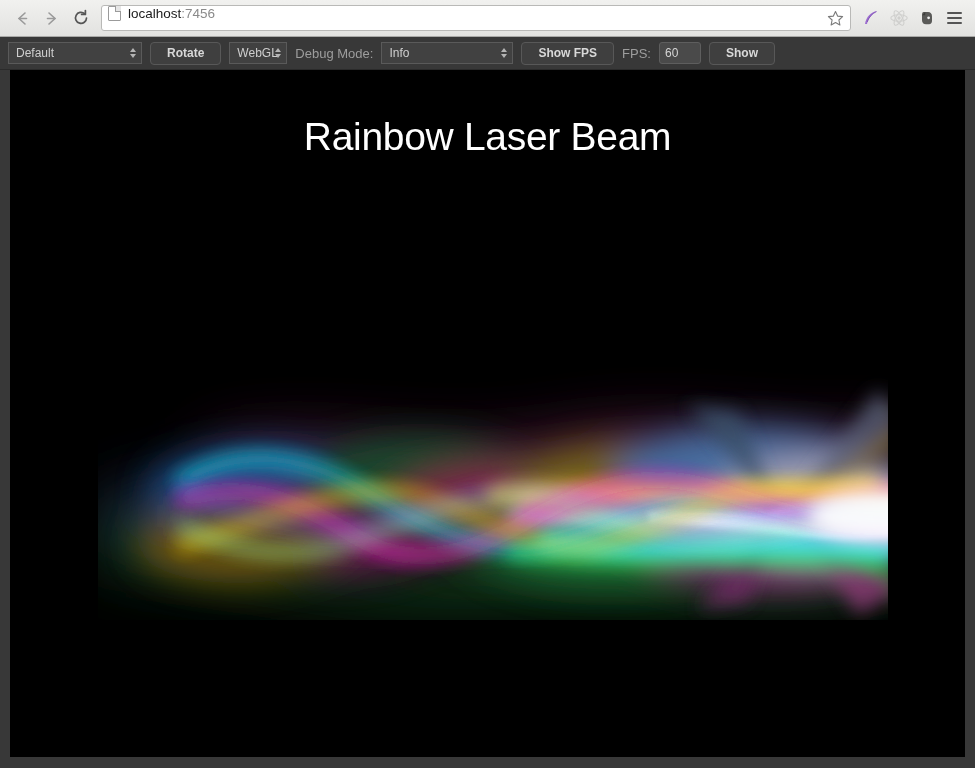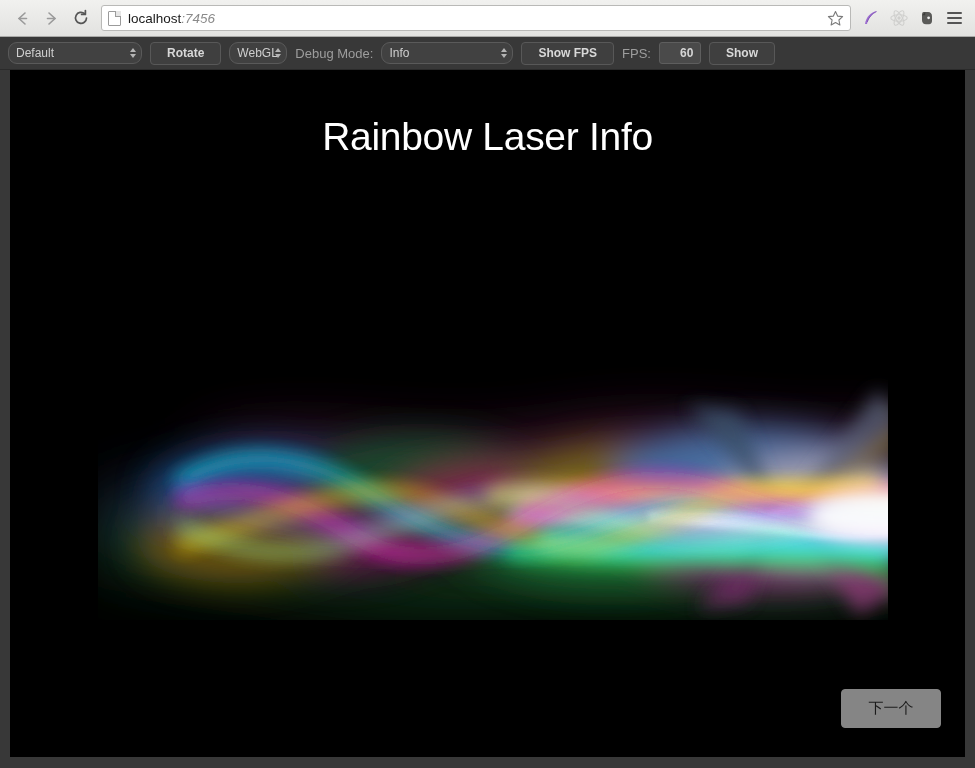--- a/index.html
+++ b/index.html
@@ -123,39 +123,39 @@
   }
   .navbtn.active { color: #555; }
   .navbtn svg { display: block; }
   .urlbar {
     flex: 1;
     height: 26px;
     margin: 0 6px 0 6px;
     background: #fff;
     border: 1px solid #b9b9b7;
     border-radius: 3px;
-    display: flex; align-items: center;
+    display: flex; 
     padding: 0 6px;
     position: relative;
   }
   .page-icon {
     width: 13px; height: 15px; flex: none;
     border: 1px solid #9b9b9b;
     border-radius: 1px;
     background: #fff;
     margin-right: 7px;
     position: relative;
   }
   .page-icon::after {
     content:""; position:absolute; right:-1px; top:-1px;
     width:5px; height:5px; background:#e6e6e6;
     border-left:1px solid #9b9b9b; border-bottom:1px solid #9b9b9b;
   }
   .url-host { font-size: 13.5px; color: #1a1a1a; }
-  .url-rest { font-size: 13.5px; color: #8a8a8a; font-style: italic; }
+  .url-rest { font-size: 13.5px; color: #8a8a8a; }
   .star {
     position: absolute; right: 6px; top: 4px;
     width: 17px; height: 17px; color: #7a7a7a;
   }
   .ext {
     width: 28px; height: 28px;
     display:flex; align-items:center; justify-content:center;
     flex: none;
   }
   .menu-btn {
@@ -175,21 +175,21 @@
     display: flex; align-items: center;
     padding: 0 8px;
     gap: 8px;
     flex: none;
     font-size: 12px;
   }
   .sel {
     height: 22px;
     background: #414141;
     border: 1px solid #5a5a5a;
-    border-radius: 9px;
+    border-radius: 0;
     color: #cfcfcf;
     font-size: 12px;
     font-family: "Liberation Sans", sans-serif;
     padding: 0 20px 0 7px;
     display: flex; align-items: center;
     position: relative;
     white-space: nowrap;
   }
   .sel .arrows {
     position: absolute; right: 5px; top: 50%;
@@ -220,22 +220,22 @@
   }
   .tlabel { color:#9d9d9d; font-size:13px; white-space:nowrap; }
   .numinput {
     width: 42px; height: 22px;
     background: #4a4a4a;
     border: 1px solid #5e5e5e;
     border-radius: 3px;
     color: #d5d5d5;
     font-size: 12px;
     font-family: "Liberation Sans", sans-serif;
-    padding: 0 20px;
-    display:flex; align-items:center;font-weight:bold;
+    padding: 0 5px;
+    display:flex; align-items:center;
   }
 
   
   .stage-wrap {
     flex: 1;
     background: #383838;
     padding: 0 10px 11px 10px;
     display: flex;
   }
   .stage {
@@ -385,21 +385,21 @@
     <div class="tlabel">FPS:</div>
 
     <div class="numinput">60</div>
 
     <div class="btn">Show</div>
   </div>
 
   <div class="stage-wrap">
     <div class="stage">
 
-      <div class="stage-title">Rainbow Laser Info</div>
+      <div class="stage-title">Rainbow Laser Beam</div>
 
       <div class="beam">
         <svg width="800" height="270" viewBox="0 0 800 270">
           <defs>
             <filter id="blurBig" x="-30%" y="-60%" width="180%" height="240%">
               <feGaussianBlur stdDeviation="17"></feGaussianBlur>
             </filter>
             <filter id="blurMid" x="-30%" y="-60%" width="180%" height="240%">
               <feGaussianBlur stdDeviation="9"></feGaussianBlur>
             </filter>
@@ -505,18 +505,17 @@
 
             <g filter="url(#blurMid)">
               <ellipse cx="790" cy="166" rx="70" ry="26" fill="#ffffff" opacity=".9"></ellipse>
             </g>
           </g>
 
           <rect x="800" y="0" width="10" height="270" fill="#000"></rect>
         </svg>
       </div>
 
-      <div class="nav-next">下一个</div>
 
     </div>
   </div>
 
 </div>
 
 </body></html>

